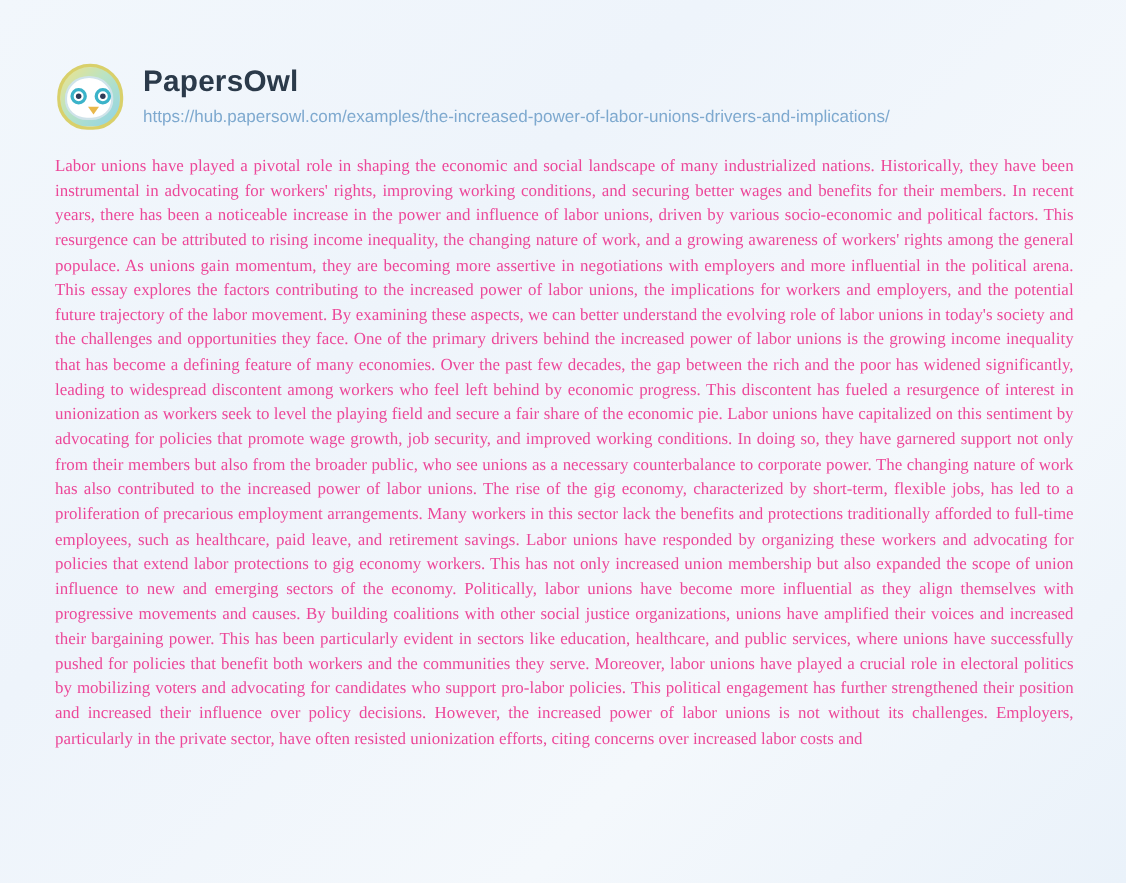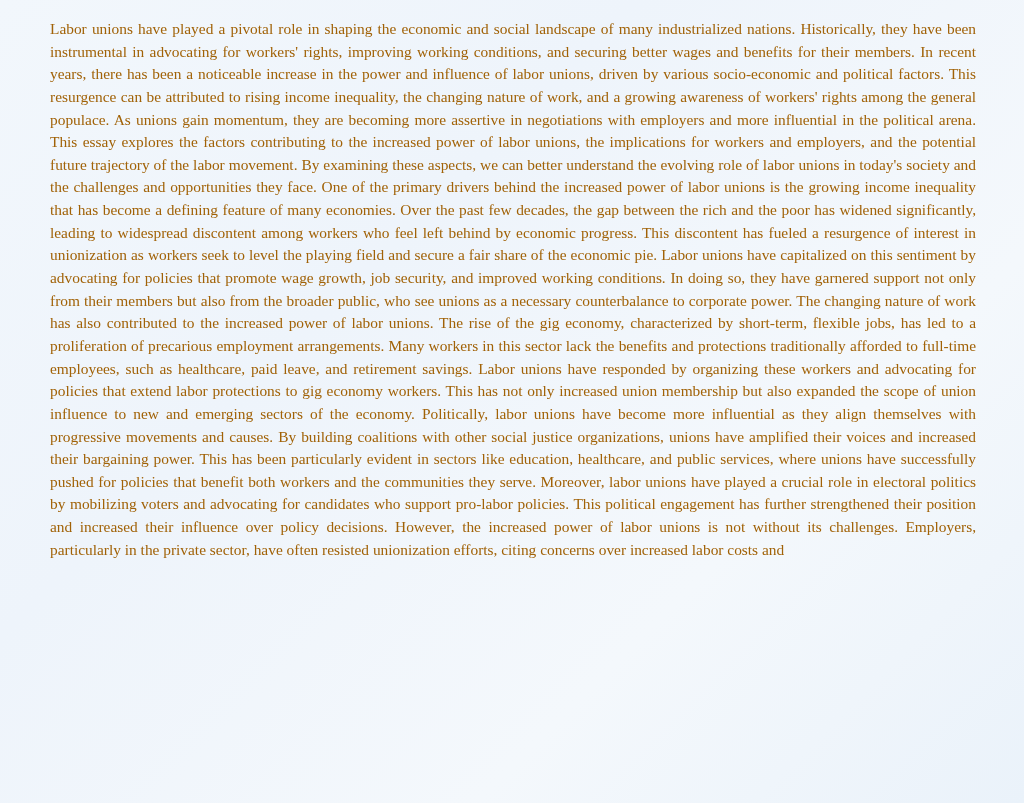--- a/index.html
+++ b/index.html
@@ -114,27 +114,43 @@
     max-width: 700px;
     padding-left: 4px;
   }
   .doc-body {
     margin-top: 18px;
     padding-left: 4px;
     padding-right: 2px;
     font-family: "Liberation Serif", serif;
     font-size: 15.4px;
     line-height: 1.47;
-    color: #a16207;
+    color: #ec4899;
     text-align: justify;
     max-width: 940px;
   }
 </style>
 </head>
 <body>
 
 <div class="page">
 
+  <div class="header">
+
+    <div class="logo-mark">
+      <div class="owl-outer"></div>
+      <div class="owl-inner"></div>
+      <div class="owl-eye left"></div>
+      <div class="owl-eye right"></div>
+      <div class="owl-beak"></div>
+    </div>
+
+    <div class="brand-block">
+      <div class="brand-name">PapersOwl</div>
+      <div class="brand-url">https://hub.papersowl.com/examples/the-increased-power-of-labor-unions-drivers-and-implications/</div>
+    </div>
+
+  </div>
 
 
   <div class="doc-body">Labor unions have played a pivotal role in shaping the economic and social landscape of many industrialized nations. Historically, they have been instrumental in advocating for workers' rights, improving working conditions, and securing better wages and benefits for their members. In recent years, there has been a noticeable increase in the power and influence of labor unions, driven by various socio-economic and political factors. This resurgence can be attributed to rising income inequality, the changing nature of work, and a growing awareness of workers' rights among the general populace. As unions gain momentum, they are becoming more assertive in negotiations with employers and more influential in the political arena. This essay explores the factors contributing to the increased power of labor unions, the implications for workers and employers, and the potential future trajectory of the labor movement. By examining these aspects, we can better understand the evolving role of labor unions in today's society and the challenges and opportunities they face. One of the primary drivers behind the increased power of labor unions is the growing income inequality that has become a defining feature of many economies. Over the past few decades, the gap between the rich and the poor has widened significantly, leading to widespread discontent among workers who feel left behind by economic progress. This discontent has fueled a resurgence of interest in unionization as workers seek to level the playing field and secure a fair share of the economic pie. Labor unions have capitalized on this sentiment by advocating for policies that promote wage growth, job security, and improved working conditions. In doing so, they have garnered support not only from their members but also from the broader public, who see unions as a necessary counterbalance to corporate power. The changing nature of work has also contributed to the increased power of labor unions. The rise of the gig economy, characterized by short-term, flexible jobs, has led to a proliferation of precarious employment arrangements. Many workers in this sector lack the benefits and protections traditionally afforded to full-time employees, such as healthcare, paid leave, and retirement savings. Labor unions have responded by organizing these workers and advocating for policies that extend labor protections to gig economy workers. This has not only increased union membership but also expanded the scope of union influence to new and emerging sectors of the economy. Politically, labor unions have become more influential as they align themselves with progressive movements and causes. By building coalitions with other social justice organizations, unions have amplified their voices and increased their bargaining power. This has been particularly evident in sectors like education, healthcare, and public services, where unions have successfully pushed for policies that benefit both workers and the communities they serve. Moreover, labor unions have played a crucial role in electoral politics by mobilizing voters and advocating for candidates who support pro-labor policies. This political engagement has further strengthened their position and increased their influence over policy decisions. However, the increased power of labor unions is not without its challenges. Employers, particularly in the private sector, have often resisted unionization efforts, citing concerns over increased labor costs and</div>
 
 </div>
 
 </body></html>

